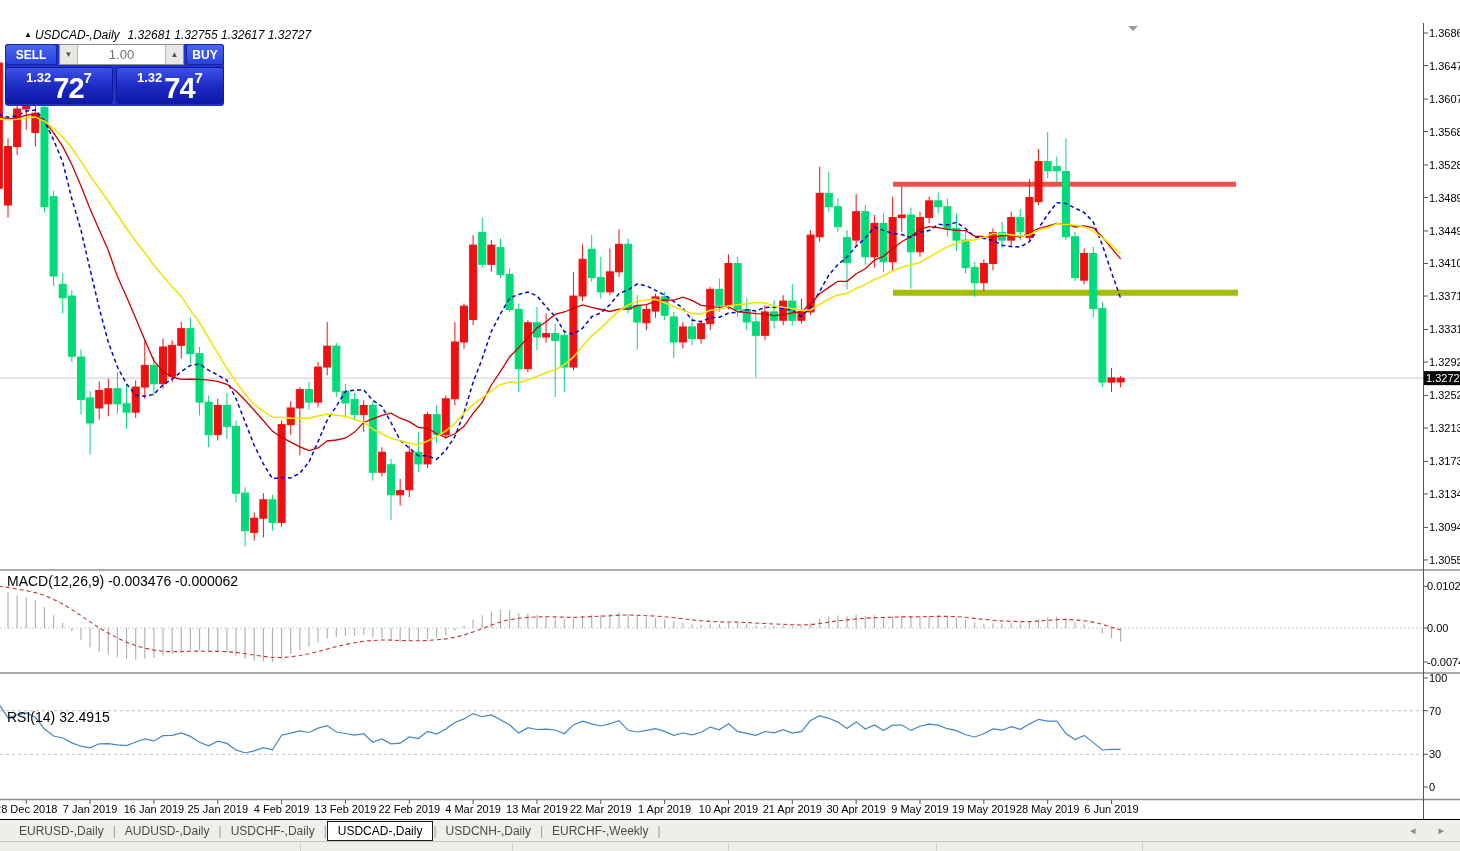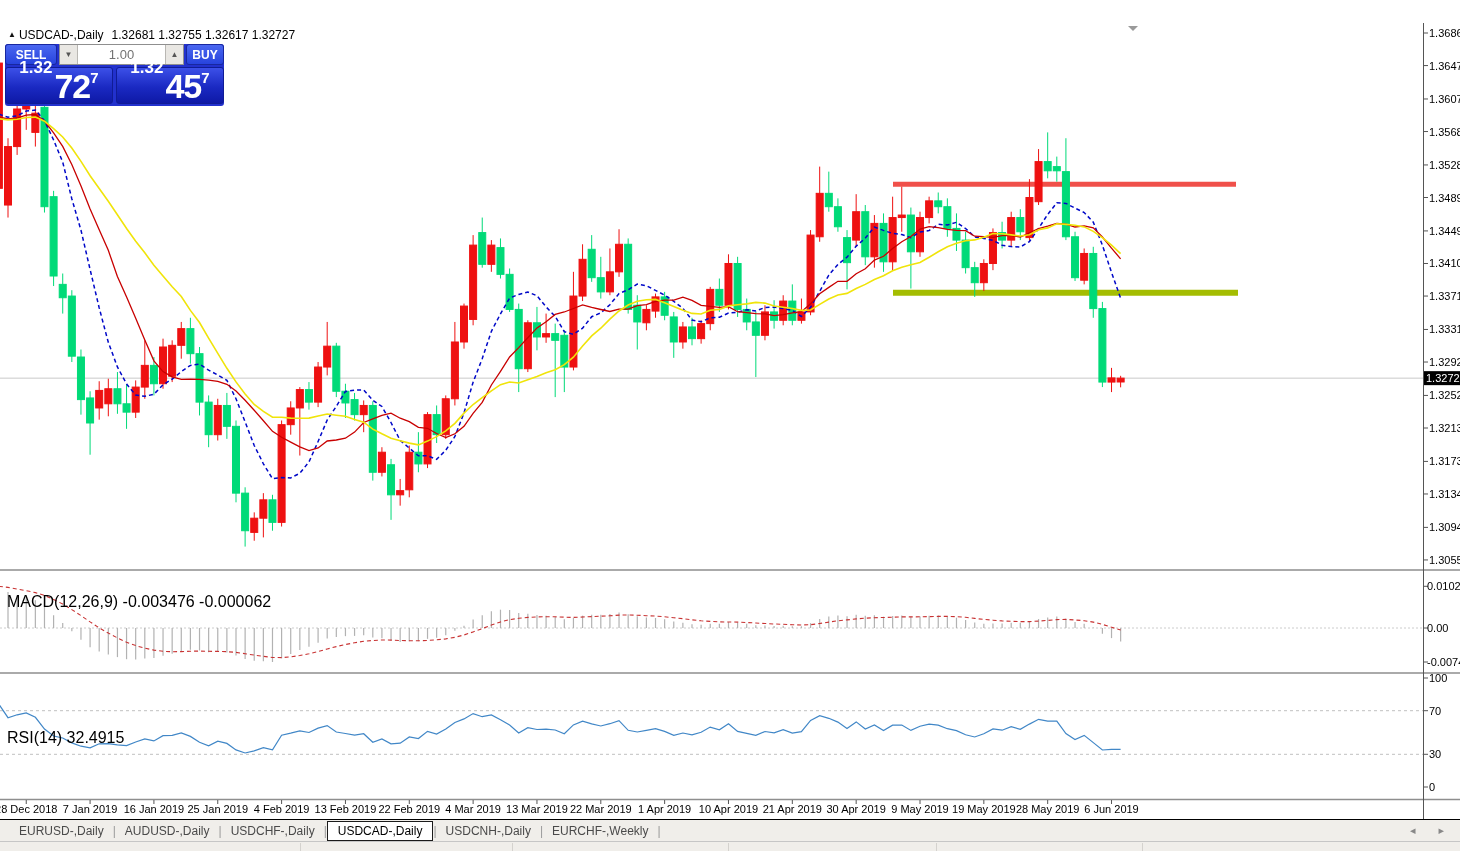--- a/index.html
+++ b/index.html
@@ -8,46 +8,46 @@
   
   #toolbar{position:absolute;left:0;top:0;width:1460px;height:22px;background:#f0eeea;
            border-bottom:1px solid #6f6f6f;display:flex;align-items:stretch;z-index:5;}
   .tf-btn{display:flex;align-items:center;justify-content:center;min-width:27px;padding:0 3px;
           font-size:11px;color:#222;border-right:1px solid #dcdad5;cursor:default;}
   .tf-btn.active{background:#fbfbfa;border:1px solid #9a9a9a;border-bottom:none;}
   .tf-spacer{width:6px;border-right:1px solid #b5b3ae;}
   
   #chart-svg{position:absolute;left:0;top:0;z-index:1;}
   
-  #chart-title{position:absolute;left:8px;top:28px;z-index:4;font-size:12px;color:#000;white-space:nowrap;}
+  #chart-title{position:absolute;left:24px;top:28px;z-index:4;font-size:12px;color:#000;white-space:nowrap;font-style:italic;}
   #chart-title .mk{font-size:8px;vertical-align:2px;margin-right:3px;color:#111;}
   #chart-title .sym{margin-right:8px;}
   
   #trade-panel{position:absolute;left:5px;top:44px;width:219px;height:62px;z-index:4;
                background:#2231cd;border-radius:3px;padding:0;box-sizing:border-box;}
   #tp-row1{display:flex;height:21px;gap:2px;}
   .tp-btn{display:flex;align-items:center;justify-content:center;color:#fff;font-size:12px;font-weight:bold;
           background:linear-gradient(#4a67f0,#2743dd);border:1px solid #18279f;border-radius:3px;box-sizing:border-box;cursor:pointer;}
   #tp-sell-btn{width:52px;}
   #tp-buy-btn{width:38px;}
   #tp-spinner{flex:1;display:flex;background:#fff;border:1px solid #8f8f8f;box-sizing:border-box;}
   .sp-btn{width:17px;display:flex;align-items:center;justify-content:center;background:#e9e7e3;
           color:#555;font-size:8px;cursor:pointer;}
   #sp-down{border-right:1px solid #b9b7b3;}
   #sp-up{border-left:1px solid #b9b7b3;}
   #sp-value{flex:1;display:flex;align-items:center;justify-content:center;font-size:13px;color:#737373;}
   #tp-row2{display:flex;height:37px;gap:3px;margin-top:2px;}
   .tp-price{flex:1;display:flex;align-items:flex-end;justify-content:center;color:#fff;border-radius:3px;
             background:linear-gradient(#3c50e8 0%,#1a29c2 55%,#0e19a6 100%);border:1px solid #101c96;
             box-sizing:border-box;padding-bottom:1px;cursor:pointer;}
-  .tp-price .pfx{font-size:17px;font-weight:bold;margin:0 2px 24px 0;}
-  .tp-price .big{font-size:34px;font-weight:bold;line-height:0.92;letter-spacing:-1px;}
+  .tp-price .pfx{font-size:13px;font-weight:bold;margin:0 2px 17px 0;}
+  .tp-price .big{font-size:29px;font-weight:bold;line-height:0.92;letter-spacing:-1px;}
   .tp-price .sup{font-size:15px;font-weight:bold;align-self:flex-start;margin-top:1px;}
   
-  .ind-label{position:absolute;z-index:4;font-size:16px;color:#000;white-space:nowrap;margin-top:20px;}
+  .ind-label{position:absolute;z-index:4;font-size:14px;color:#000;white-space:nowrap;}
   #macd-label{left:7px;top:573px;}
   #rsi-label{left:7px;top:709px;}
   
   #tabbar{position:absolute;left:0;top:819px;width:1460px;height:22px;background:#f0eeea;
           border-top:1px solid #000;display:flex;align-items:center;padding-left:10px;box-sizing:border-box;z-index:5;}
   .tab{padding:2px 9px;font-size:12px;color:#4a4a4a;white-space:nowrap;cursor:pointer;}
   .tab.active{background:#fff;border:1px solid #1b1b1b;color:#000;position:relative;top:0px;padding:2px 10px;}
   .tab-sep{color:#9a9a9a;font-size:12px;}
   #tab-arrows{position:absolute;right:6px;top:4px;color:#888;font-size:11px;letter-spacing:10px;cursor:pointer;}
   
@@ -576,21 +576,21 @@
       <div class="tp-btn" id="tp-buy-btn">BUY</div>
     </div>
     <div id="tp-row2">
       <div class="tp-price">
         <span class="pfx">1.32</span>
           <span class="big">72</span>
           <span class="sup">7</span>
       </div>
       <div class="tp-price">
         <span class="pfx">1.32</span>
-          <span class="big">45</span>
+          <span class="big">74</span>
           <span class="sup">7</span>
       </div>
     </div>
   </div>
 
   <div class="ind-label" id="macd-label">
     <span>MACD(12,26,9)</span>&nbsp;<span>-0.003476 -0.000062</span>
   </div>
   <div class="ind-label" id="rsi-label">
     <span>RSI(14)</span>&nbsp;<span>32.4915</span>

